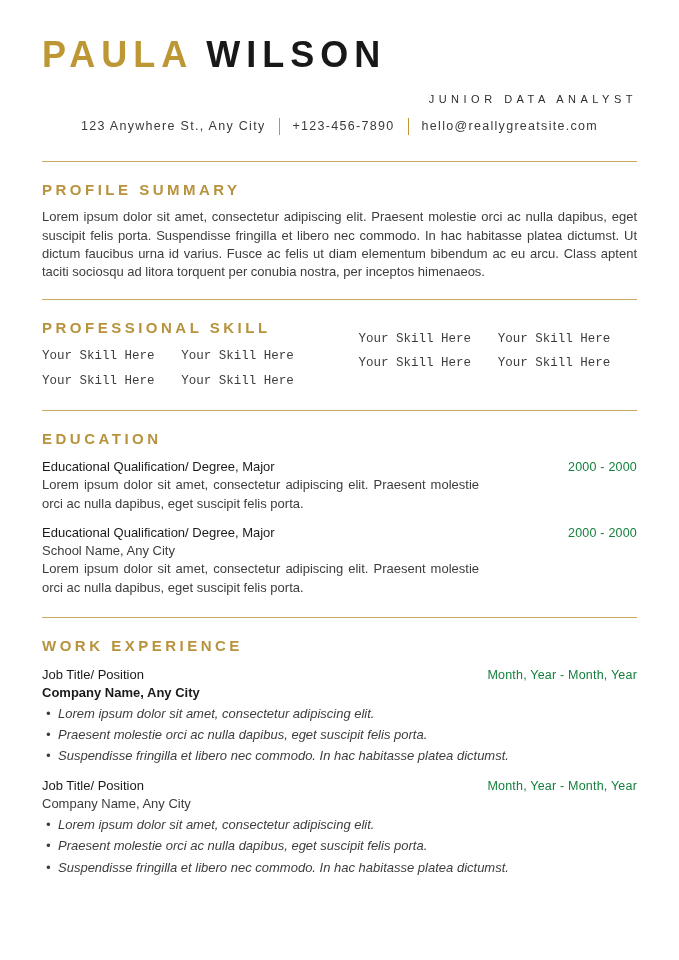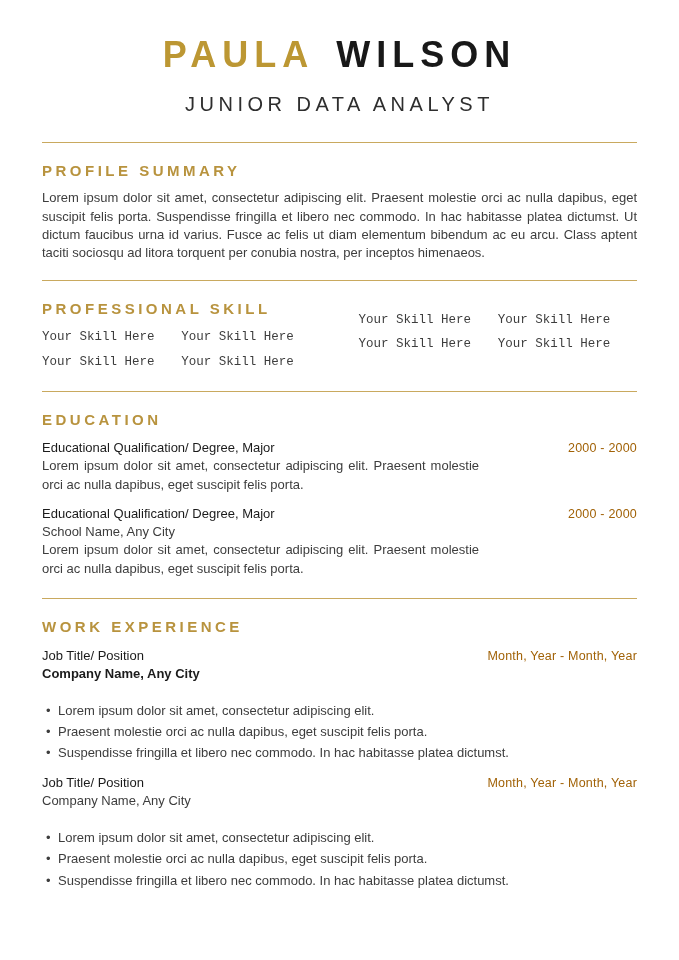--- a/index.html
+++ b/index.html
@@ -15,35 +15,36 @@
     margin: 0 auto;
     background: #ffffff;
     padding: 36px 42px 30px;
     overflow: hidden;
   }
 
   
   .header { text-align: center; }
   .name {
     display: flex;
-    justify-content: center;
+    justify-content: flex-start;
     align-items: baseline;
-    gap: 22px;
+    gap: 13px;
     font-size: 36px;
     font-weight: 700;
     letter-spacing: 6px;
     color: #181818;
     line-height: 1.08;
   }
   .name .first { color: #bc9733; }
   .role {
     margin-top: 18px;
-    font-size: 20px;
+    font-size: 11px;
     letter-spacing: 4.5px;
     color: #2e2e2e;
+    text-align: right;
   }
   .contact {
     margin-top: 13px;
     display: flex;
     justify-content: center;
     align-items: center;
     font-size: 12.5px;
     letter-spacing: 1.3px;
     color: #3a3a3a;
   }
@@ -97,56 +98,64 @@
   
   .entry { margin-top: 12px; }
   .entry + .entry { margin-top: 12px; }
   .entry-head {
     display: flex;
     justify-content: space-between;
     align-items: baseline;
     font-size: 13px;
   }
   .bold-title { font-weight: 400; color: #1b1b1b; }
-  .dates { font-size: 12.5px; color: #a16207; letter-spacing: 0.2px; white-space: nowrap; text-align: right; }
+  .dates { font-size: 12.5px; color: #15803d; letter-spacing: 0.2px; white-space: nowrap; text-align: right; }
   .institution { margin-top: 3px; font-size: 13px; }
   .edu-desc {
     margin-top: 2px;
     max-width: 437px;
     font-size: 13px;
     line-height: 1.42;
     text-align: justify;
   }
   .company {
     margin-top: 3px;
     font-size: 13px;
     font-weight: 700;
     color: #1b1b1b;
   }
   .company.regular { font-weight: 400; color: #3d3d3d; }
   .bullets {
-    margin-top: 21px;
+    margin-top: 5px;
     list-style: none;
     font-size: 13px;
     line-height: 1.42;
+    font-style: italic;
   }
   .bullets li { position: relative; padding-left: 16px; margin-bottom: 3px; }
   .bullets li::before { content: "\2022"; position: absolute; left: 4px; color: #3d3d3d; }
 </style>
 </head>
 <body>
 
 <div class="page">
 
   <header class="header">
     <h1 class="name">
       <span class="first">PAULA</span>
       <span class="last">WILSON</span>
     </h1>
     <div class="role">JUNIOR DATA ANALYST</div>
+    <div class="contact">
+      <span>123 Anywhere St., Any City</span>
+      <span class="vsep"></span>
+      <span>+123-456-7890</span>
+      <span class="vsep"></span>
+      <span>hello@reallygreatsite.com</span>
+    </div>
   </header>
 
   <hr class="divider after-header">
 
   <section class="section">
     <h2 class="section-heading">PROFILE SUMMARY</h2>
     <p class="body-text justify summary">Lorem ipsum dolor sit amet, consectetur adipiscing elit. Praesent molestie orci ac nulla dapibus, eget suscipit felis porta. Suspendisse fringilla et libero nec commodo. In hac habitasse platea dictumst. Ut dictum faucibus urna id varius. Fusce ac felis ut diam elementum bibendum ac eu arcu. Class aptent taciti sociosqu ad litora torquent per conubia nostra, per inceptos himenaeos.</p>
   </section>
 
   <hr class="divider after-summary">

